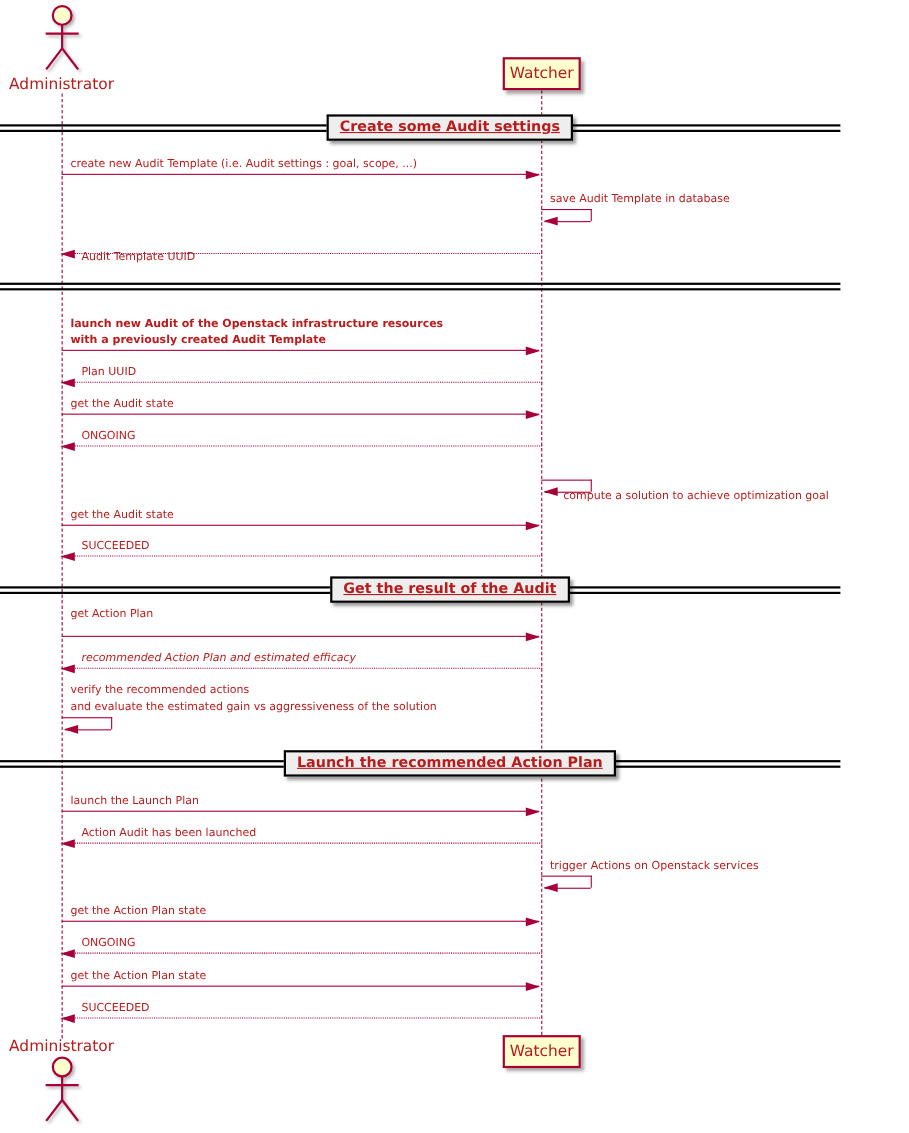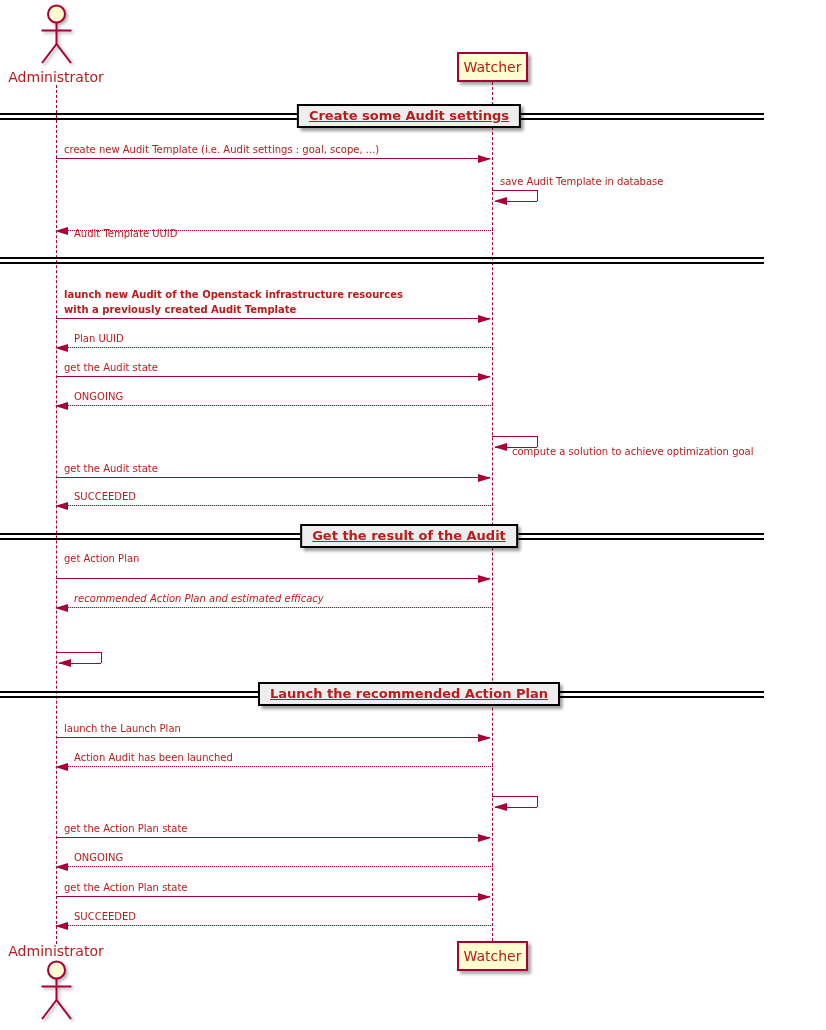--- a/index.html
+++ b/index.html
@@ -160,38 +160,41 @@
   <div class="msg-label" style="left:64px;top:551px;">get Action Plan</div>
   <div class="arrow solid" style="left:56px;top:578px;width:434px;">
       <i class="head-r"></i>
     </div>
 
   <div class="msg-label" style="left:74px;top:591px;font-style:italic;">recommended Action Plan and estimated efficacy</div>
   <div class="arrow dotted" style="left:56px;top:607px;width:437px;">
       <i class="head-l"></i>
     </div>
 
+  <div class="msg-label" style="left:64px;top:620px;">verify the recommended actions
+and evaluate the estimated gain vs aggressiveness of the solution</div>
   <div class="self-loop" style="left:56px;top:652px;">
       <i class="loop-bottom"></i>
       <i class="head-l"></i>
     </div>
 
   <div class="divider-lines" style="top:691px;"></div>
   <div class="divider-box" style="left:409px;top:682px;">Launch the recommended Action Plan</div>
 
   <div class="msg-label" style="left:64px;top:721px;">launch the Launch Plan</div>
   <div class="arrow solid" style="left:56px;top:737px;width:434px;">
       <i class="head-r"></i>
     </div>
 
   <div class="msg-label" style="left:74px;top:750px;">Action Audit has been launched</div>
   <div class="arrow dotted" style="left:56px;top:766px;width:437px;">
       <i class="head-l"></i>
     </div>
 
+  <div class="msg-label" style="left:500px;top:780px;">trigger Actions on Openstack services</div>
   <div class="self-loop" style="left:492px;top:796px;">
       <i class="loop-bottom"></i>
       <i class="head-l"></i>
     </div>
 
   <div class="msg-label" style="left:64px;top:821px;">get the Action Plan state</div>
   <div class="arrow solid" style="left:56px;top:837px;width:434px;">
       <i class="head-r"></i>
     </div>
 

